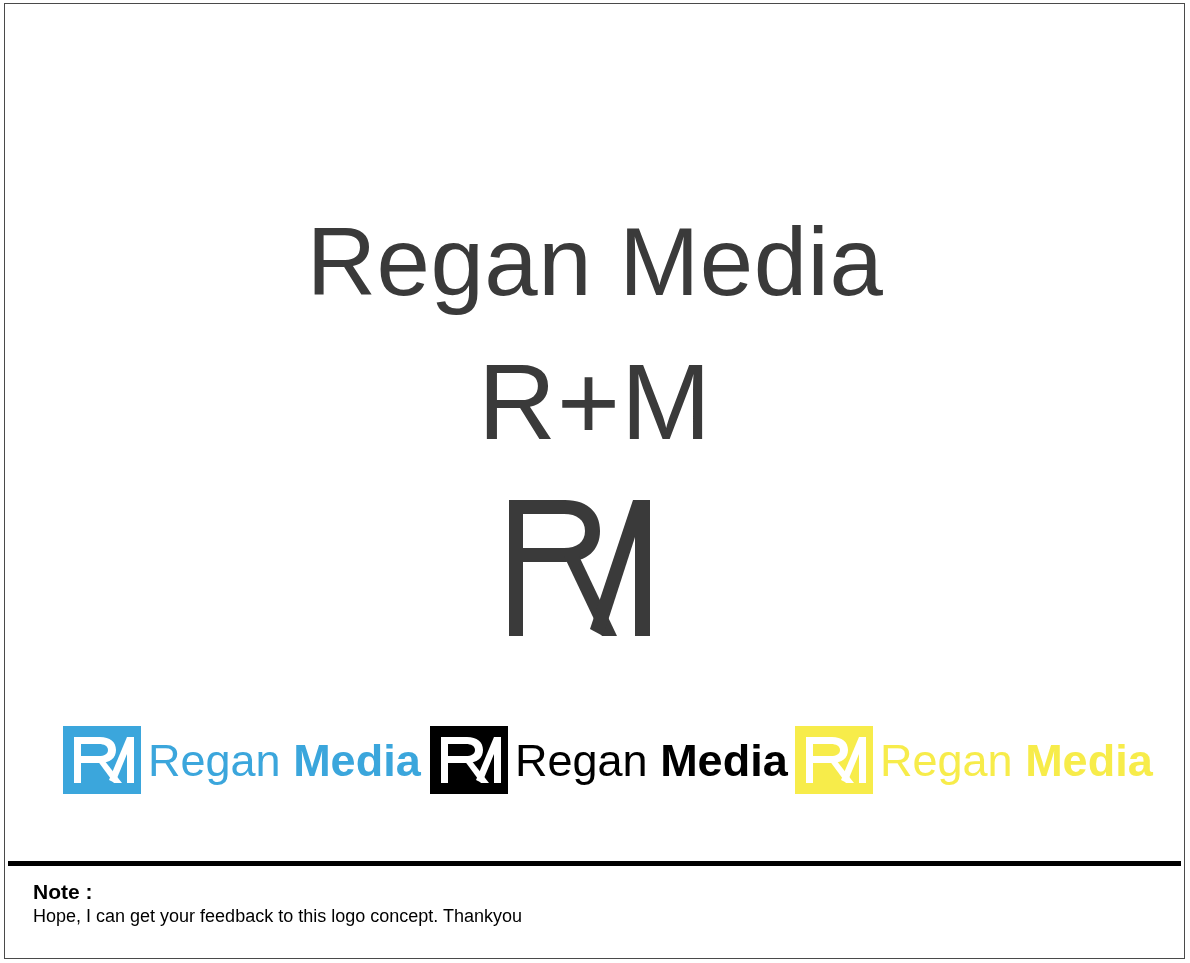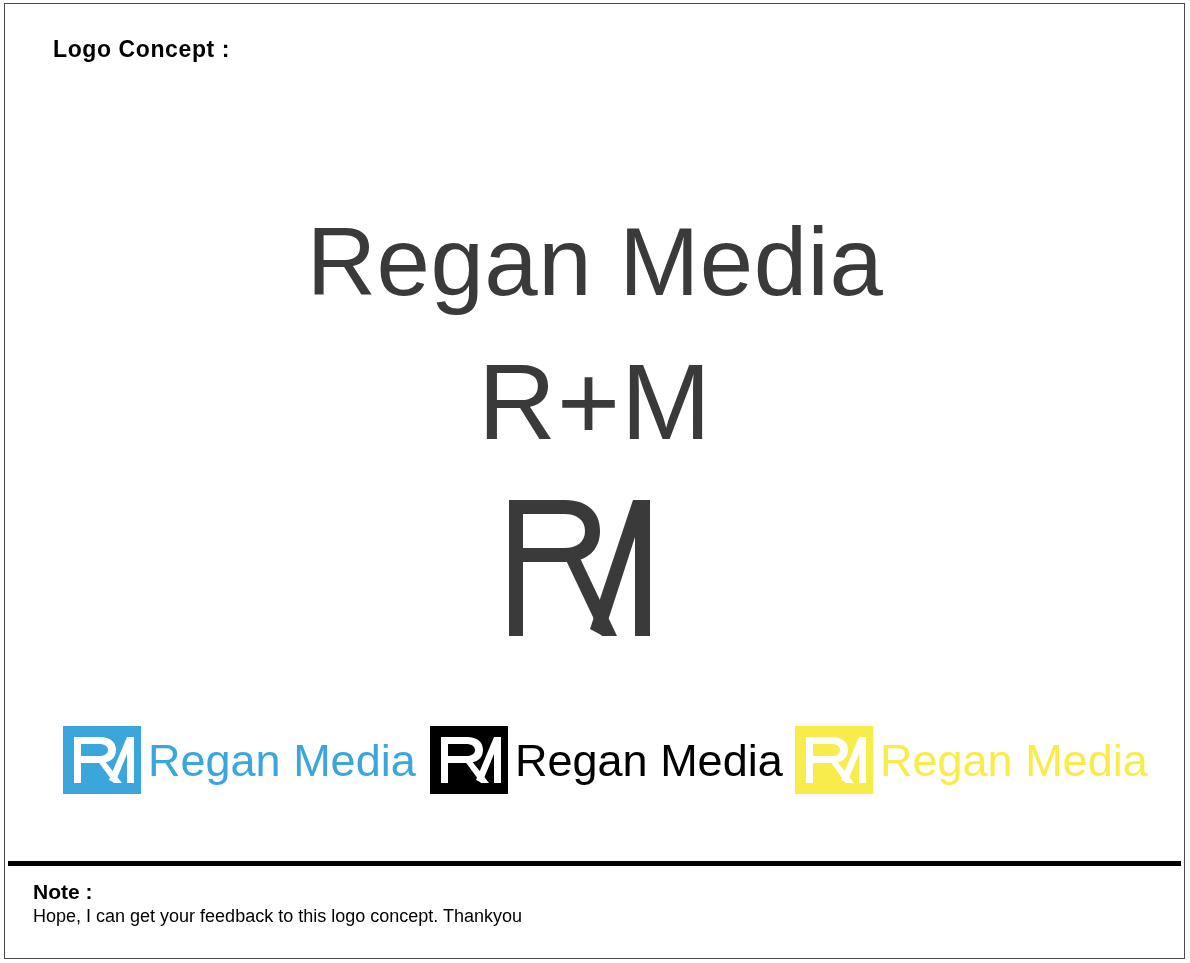--- a/index.html
+++ b/index.html
@@ -113,21 +113,21 @@
   .lockup-text {
     margin-left: 7px;
     font-size: 45px;
     line-height: 1;
     white-space: nowrap;
   }
   .lockup-text .lt-light {
     font-weight: 300;
   }
   .lockup-text .lt-bold {
-    font-weight: normal;
+    font-weight: bold;
   }
 
   .tone-blue   { color: #3ba6dc; }
   .tone-black  { color: #000000; }
   .tone-yellow { color: #f7ec4a; }
 
   
   .footer-rule {
     position: absolute;
     left: 8px;
@@ -156,21 +156,20 @@
     line-height: 1.3;
   }
 </style>
 </head>
 <body>
 
 <div class="page">
 
   <div class="page-frame"></div>
 
-  <div class="header-title">Logo Concept :</div>
 
   <div class="concept-stack">
 
     <div class="wordmark-main">Regan Media</div>
 
     <div class="formula-mark">R+M</div>
 
     <div class="monogram-big-wrap">
       <svg class="monogram-big" viewBox="0 0 176 140">
 

